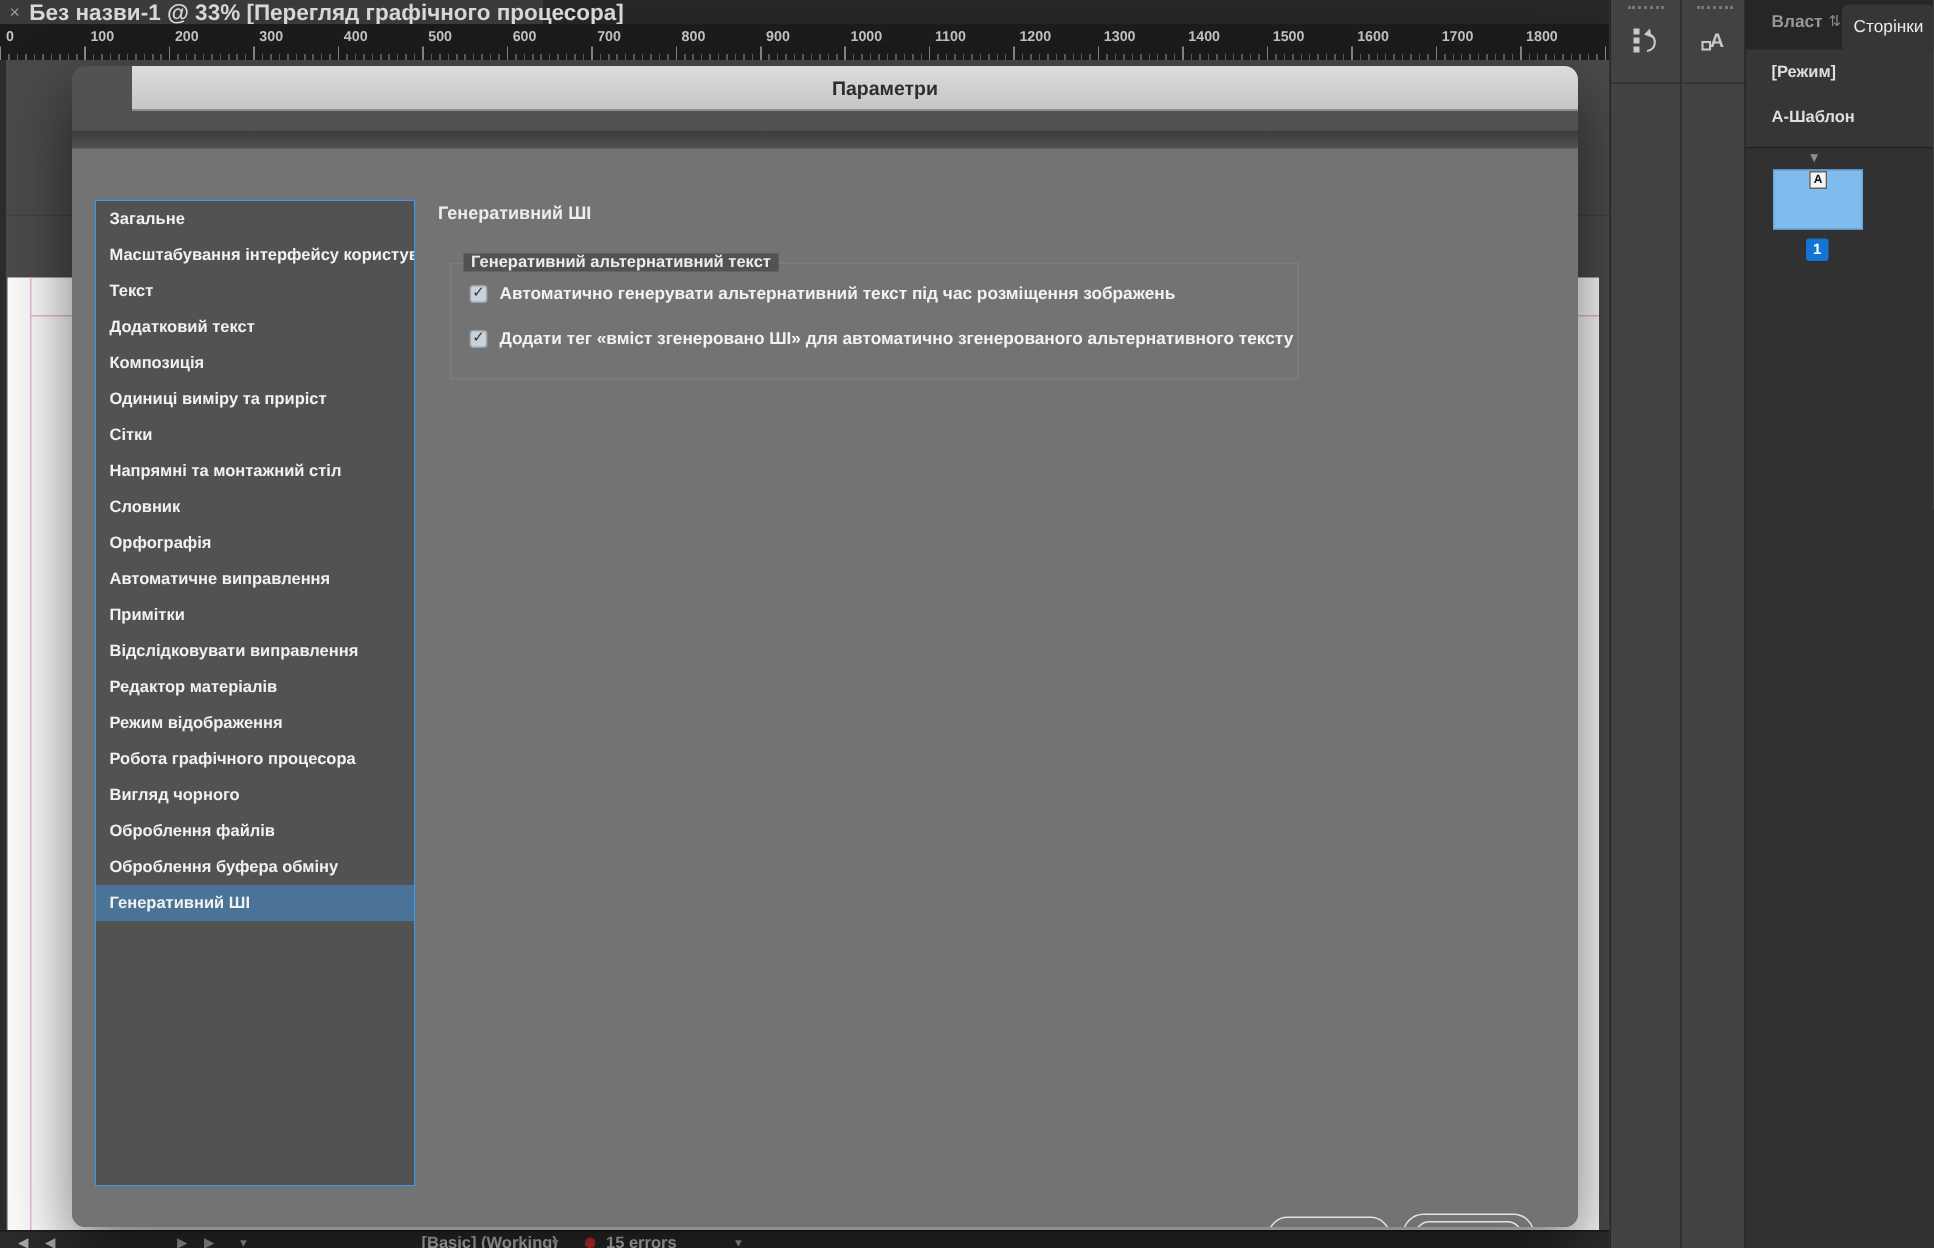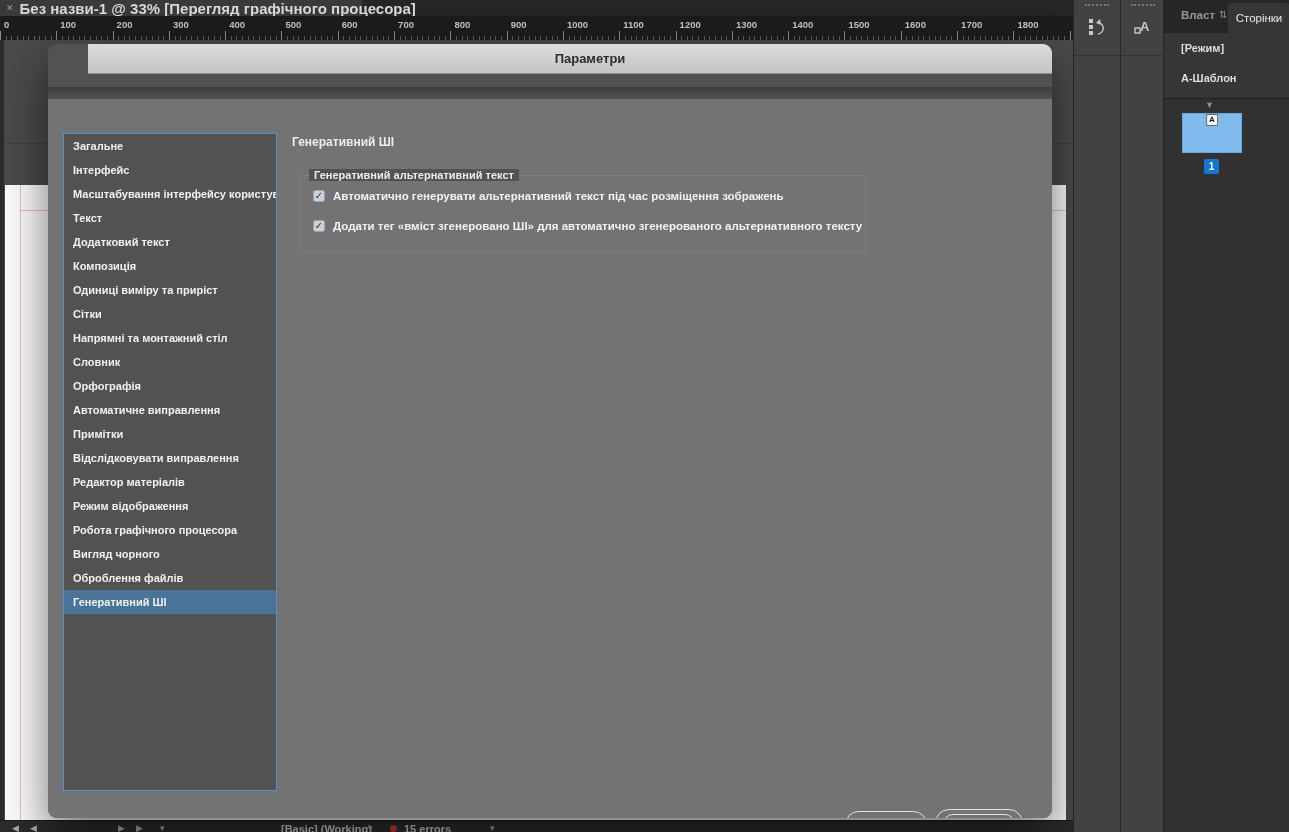--- a/index.html
+++ b/index.html
@@ -162,38 +162,38 @@
 
   <div id="dialog">
     <div id="dlg-titlebar">
       <span>Параметри</span>
     </div>
     <div id="dlg-body">
       <div class="topshade"></div>
 
       <div id="pref-list">
           <div class="pref-item">Загальне</div>
-          <div class="pref-item">Інтерфейс</div>
           <div class="pref-item">Масштабування інтерфейсу користувача</div>
           <div class="pref-item">Текст</div>
           <div class="pref-item">Додатковий текст</div>
           <div class="pref-item">Композиція</div>
           <div class="pref-item">Одиниці виміру та приріст</div>
           <div class="pref-item">Сітки</div>
           <div class="pref-item">Напрямні та монтажний стіл</div>
           <div class="pref-item">Словник</div>
           <div class="pref-item">Орфографія</div>
           <div class="pref-item">Автоматичне виправлення</div>
           <div class="pref-item">Примітки</div>
           <div class="pref-item">Відслідковувати виправлення</div>
           <div class="pref-item">Редактор матеріалів</div>
           <div class="pref-item">Режим відображення</div>
           <div class="pref-item">Робота графічного процесора</div>
           <div class="pref-item">Вигляд чорного</div>
           <div class="pref-item">Оброблення файлів</div>
+          <div class="pref-item">Оброблення буфера обміну</div>
           <div class="pref-item sel">Генеративний ШІ</div>
         </div>
 
       <div id="pane-heading">Генеративний ШІ</div>
 
       <div id="group-box">
         <span id="group-title">Генеративний альтернативний текст</span>
         <div class="chk-row" style="top:14px">
           <span class="chk">
               <span class="mark">✓</span>

